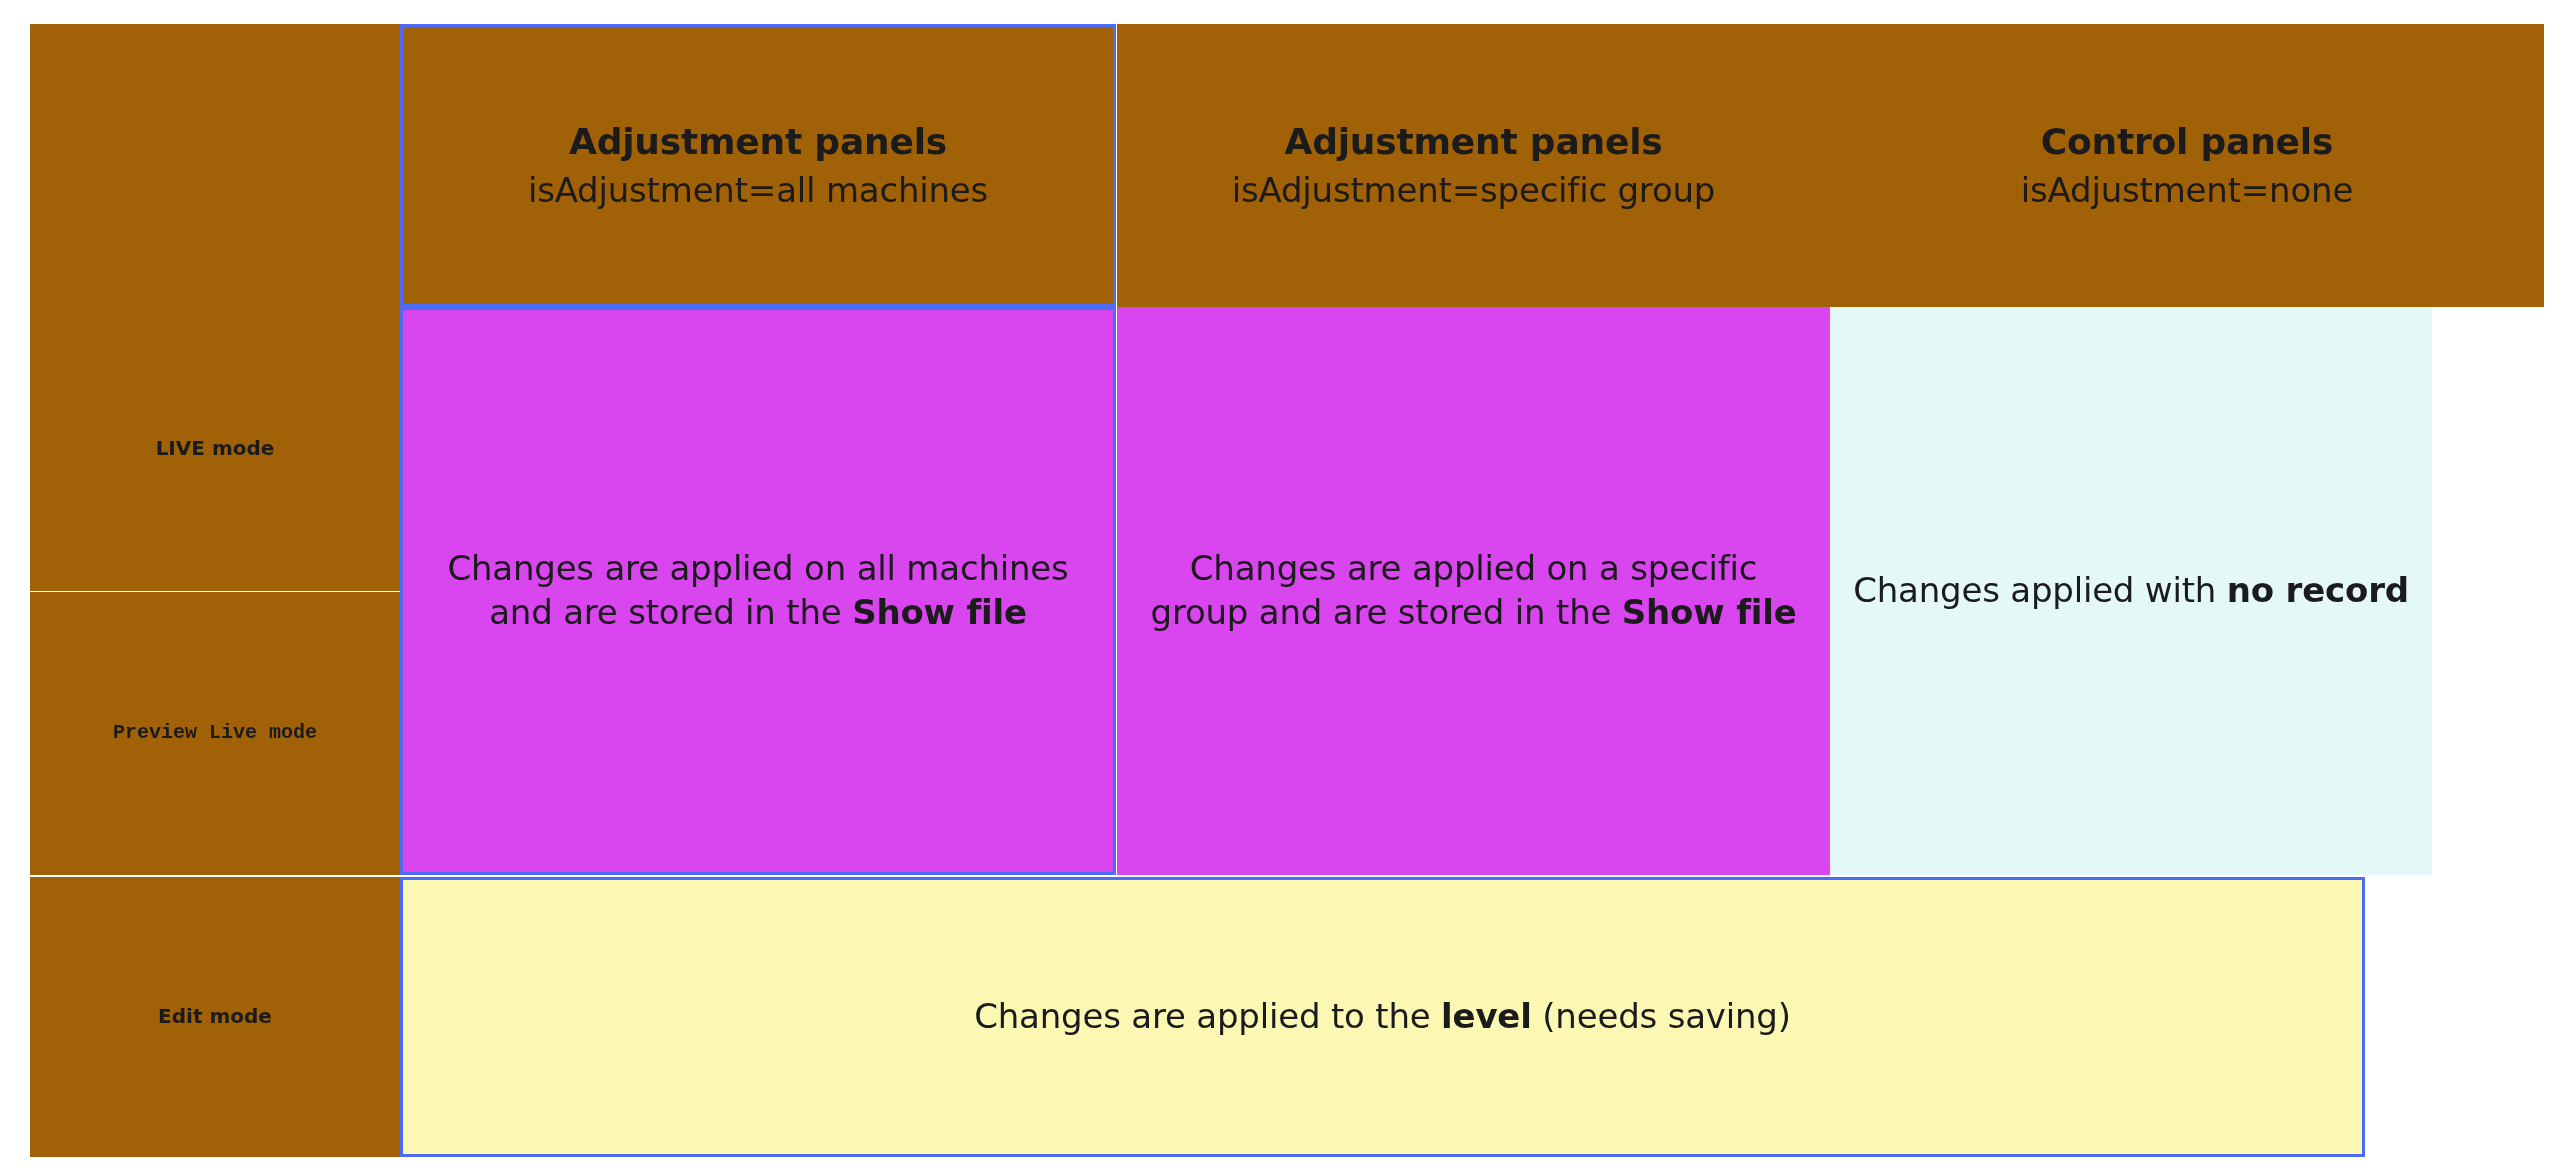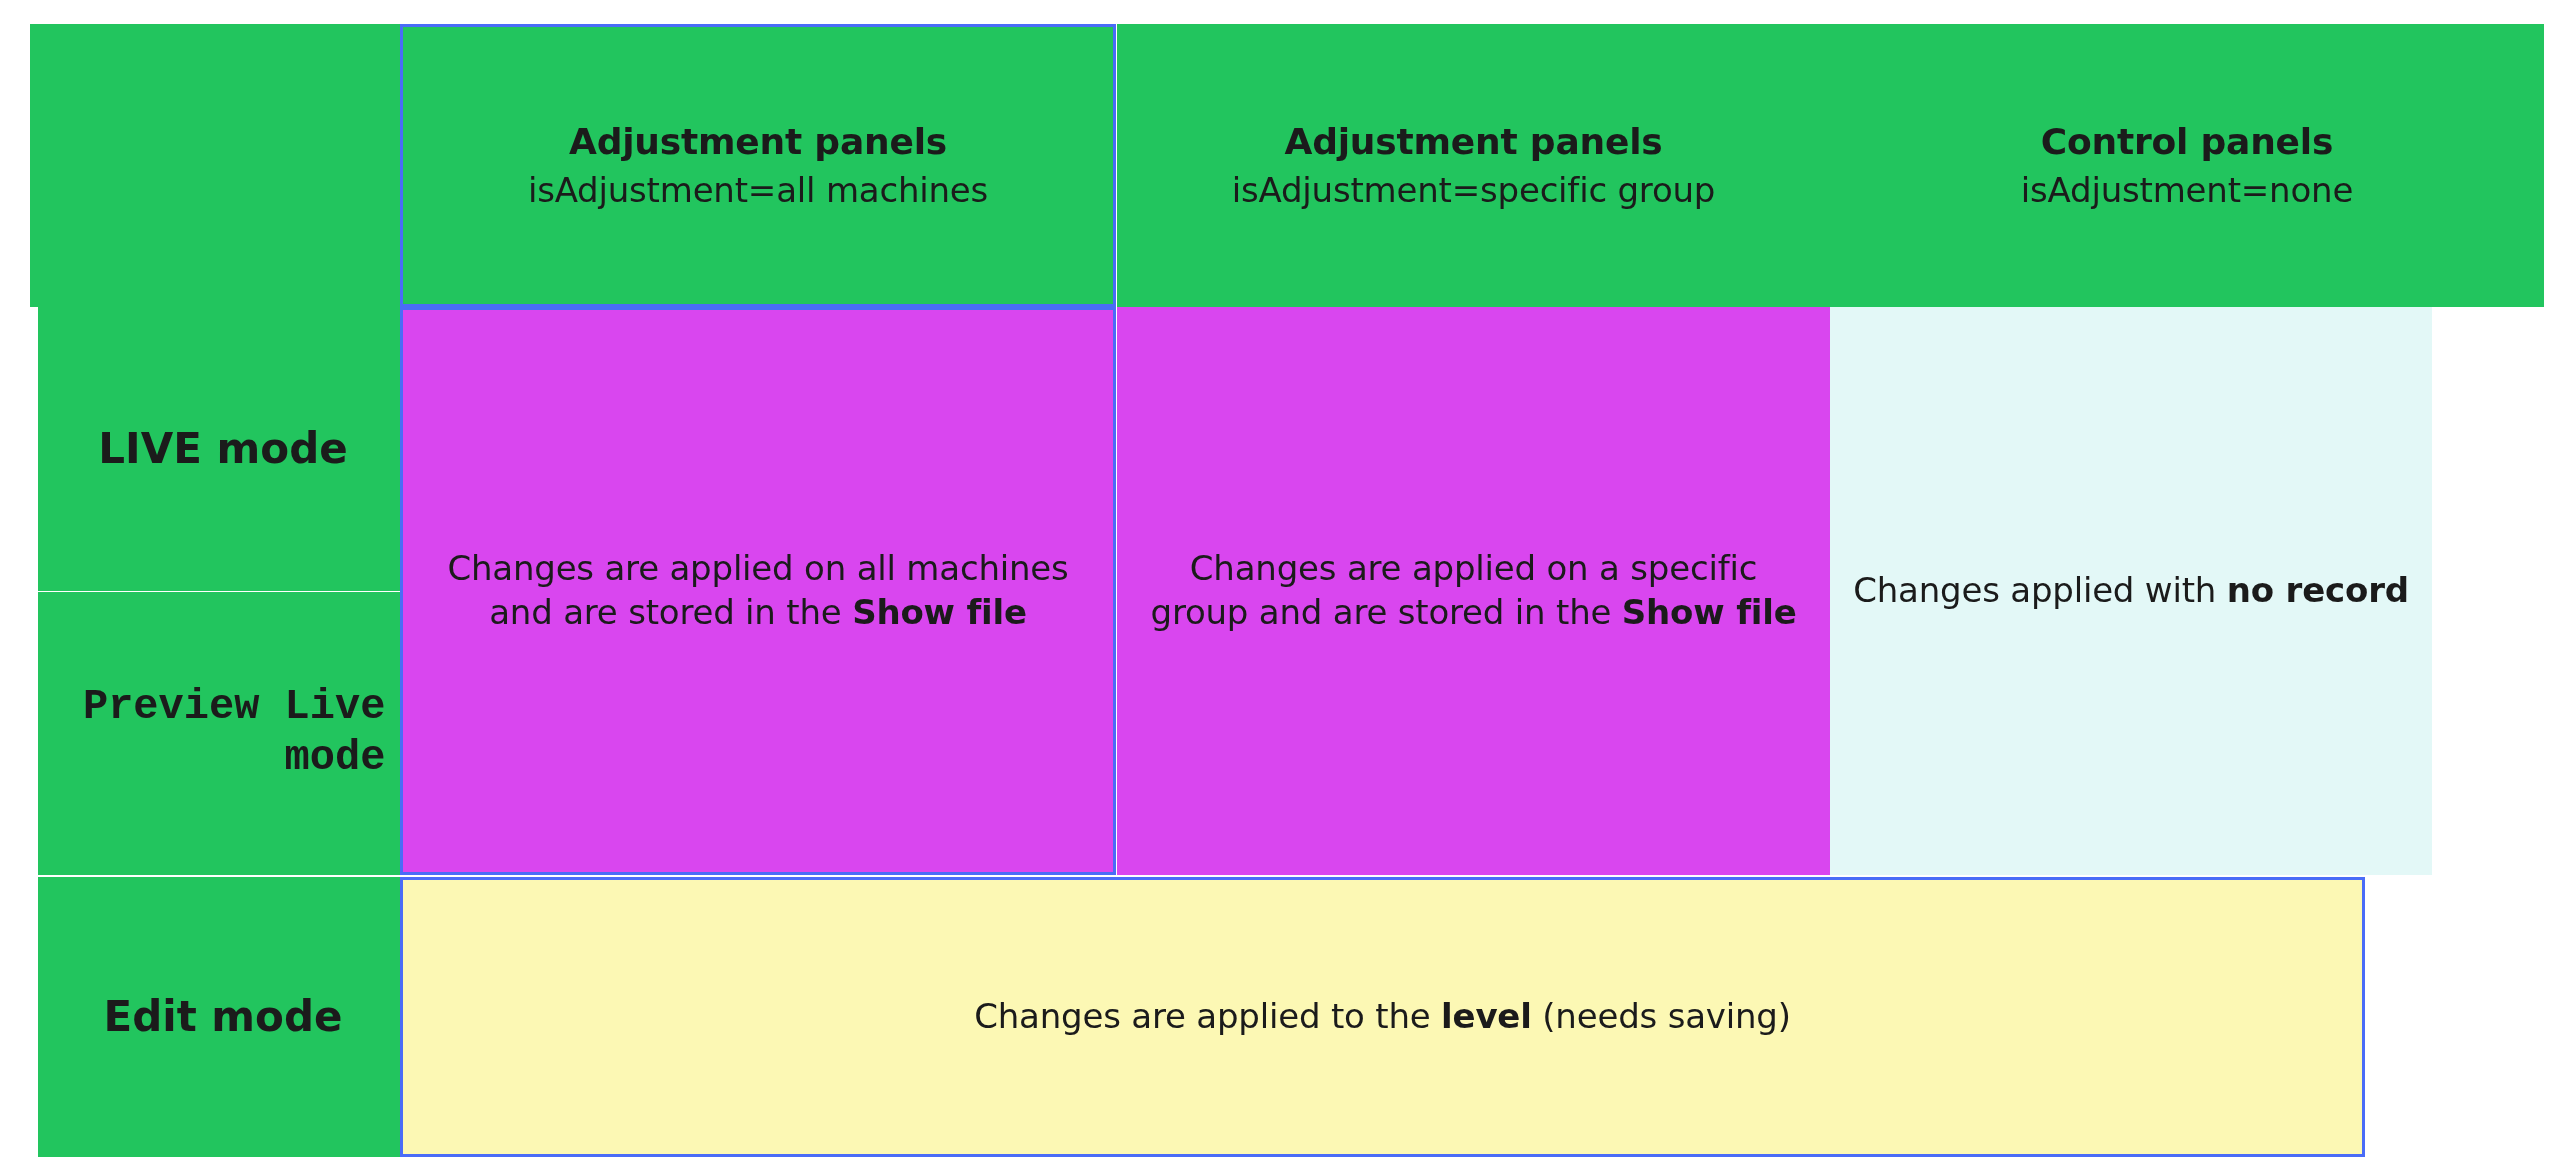--- a/index.html
+++ b/index.html
@@ -26,21 +26,21 @@
   .cell {
     position: absolute;
     box-sizing: border-box;
     display: flex;
     align-items: center;
     justify-content: center;
     text-align: center;
     color: #1b1b1b;
   }
 
-  .bg-grey   { background: #22c55e; }
+  .bg-grey   { background: #a16207; }
   .bg-pink   { background: #d946ef; }
   .bg-cyan   { background: #e3f8f7; }
   .bg-yellow { background: #fcf8b4; }
 
   .hl {
     border: 3.5px solid #4a6cf7;
   }
 
   
   .hdr {
@@ -59,27 +59,26 @@
   .hdr-sub {
     font-size: 34px;
     font-weight: normal;
     line-height: 1.25;
     margin-top: 5.2px;
     letter-spacing: -0.2px;
   }
 
   
   .rowlabel {
-    left: 8px;
+    left: 0;
     width: 370px;
     padding: 0 22.6px;
-    font-size: 42px;
+    font-size: 20px;
     font-weight: bold;
     line-height: 1.22;
-    text-align: right;
   }
 
   
   .body-text {
     font-size: 34px;
     line-height: 1.27;
     padding: 0 22.6px;
     letter-spacing: -0.2px;
   }
   .body-text b { font-weight: bold; }

